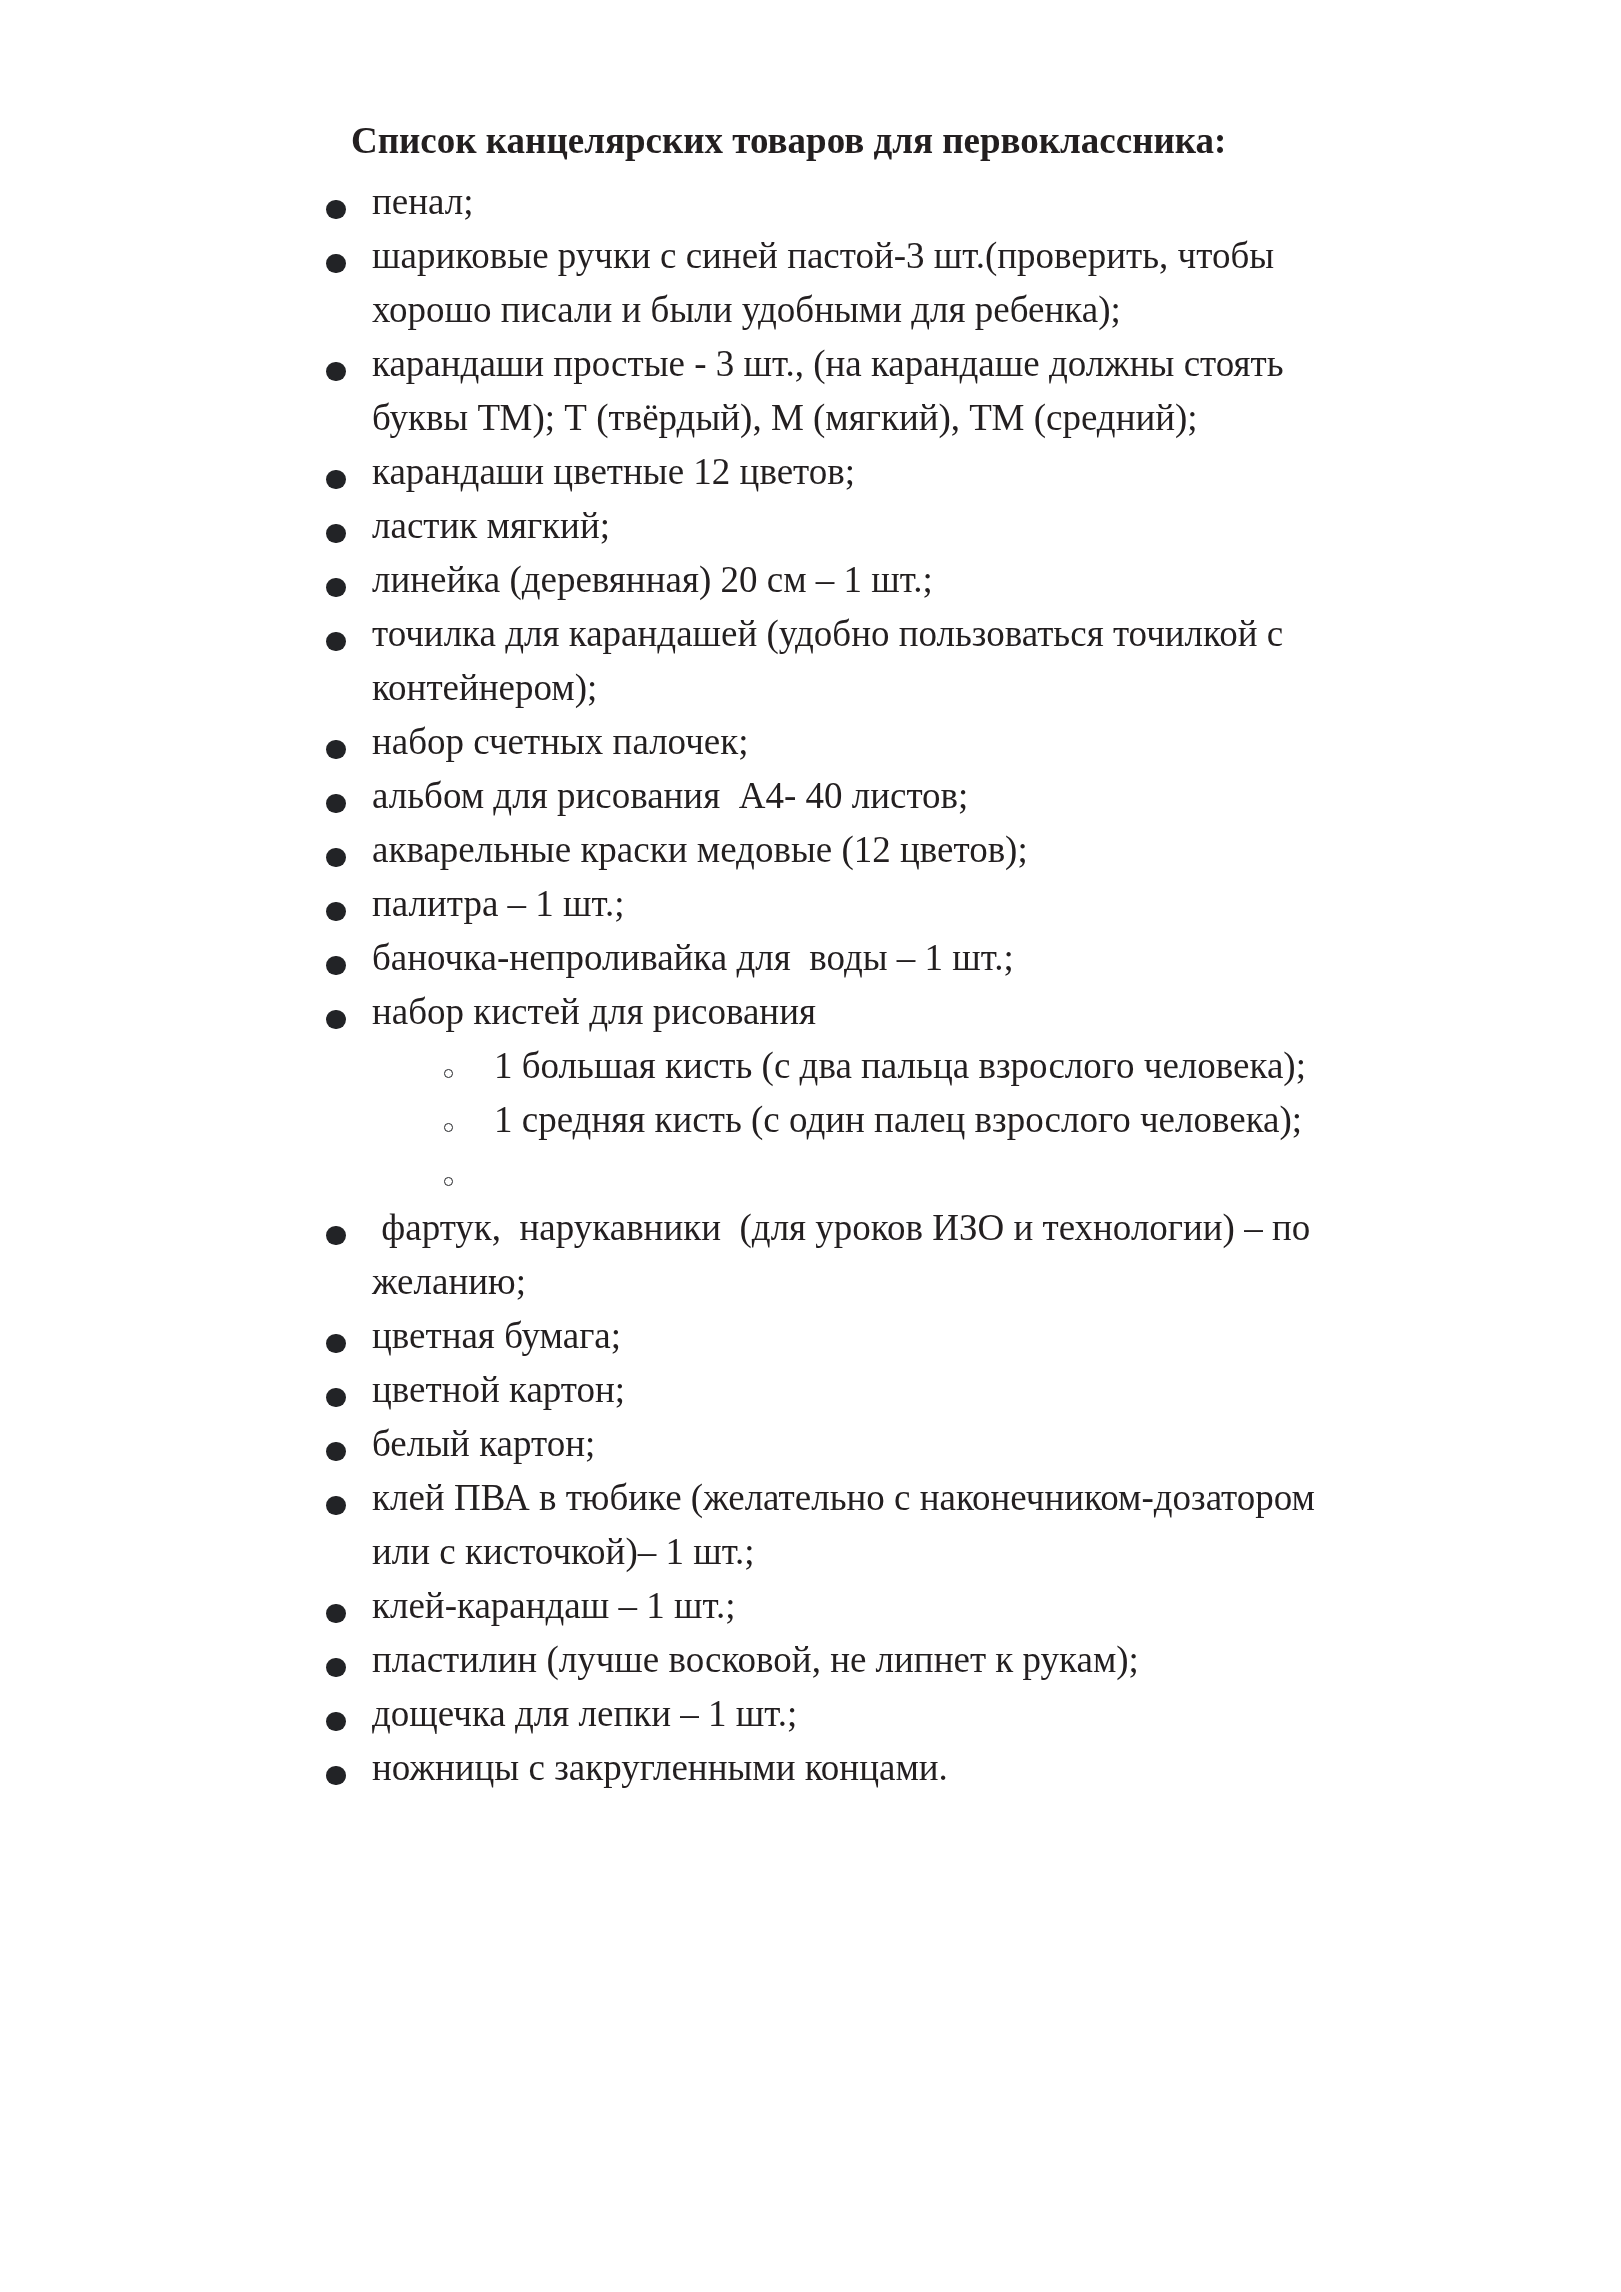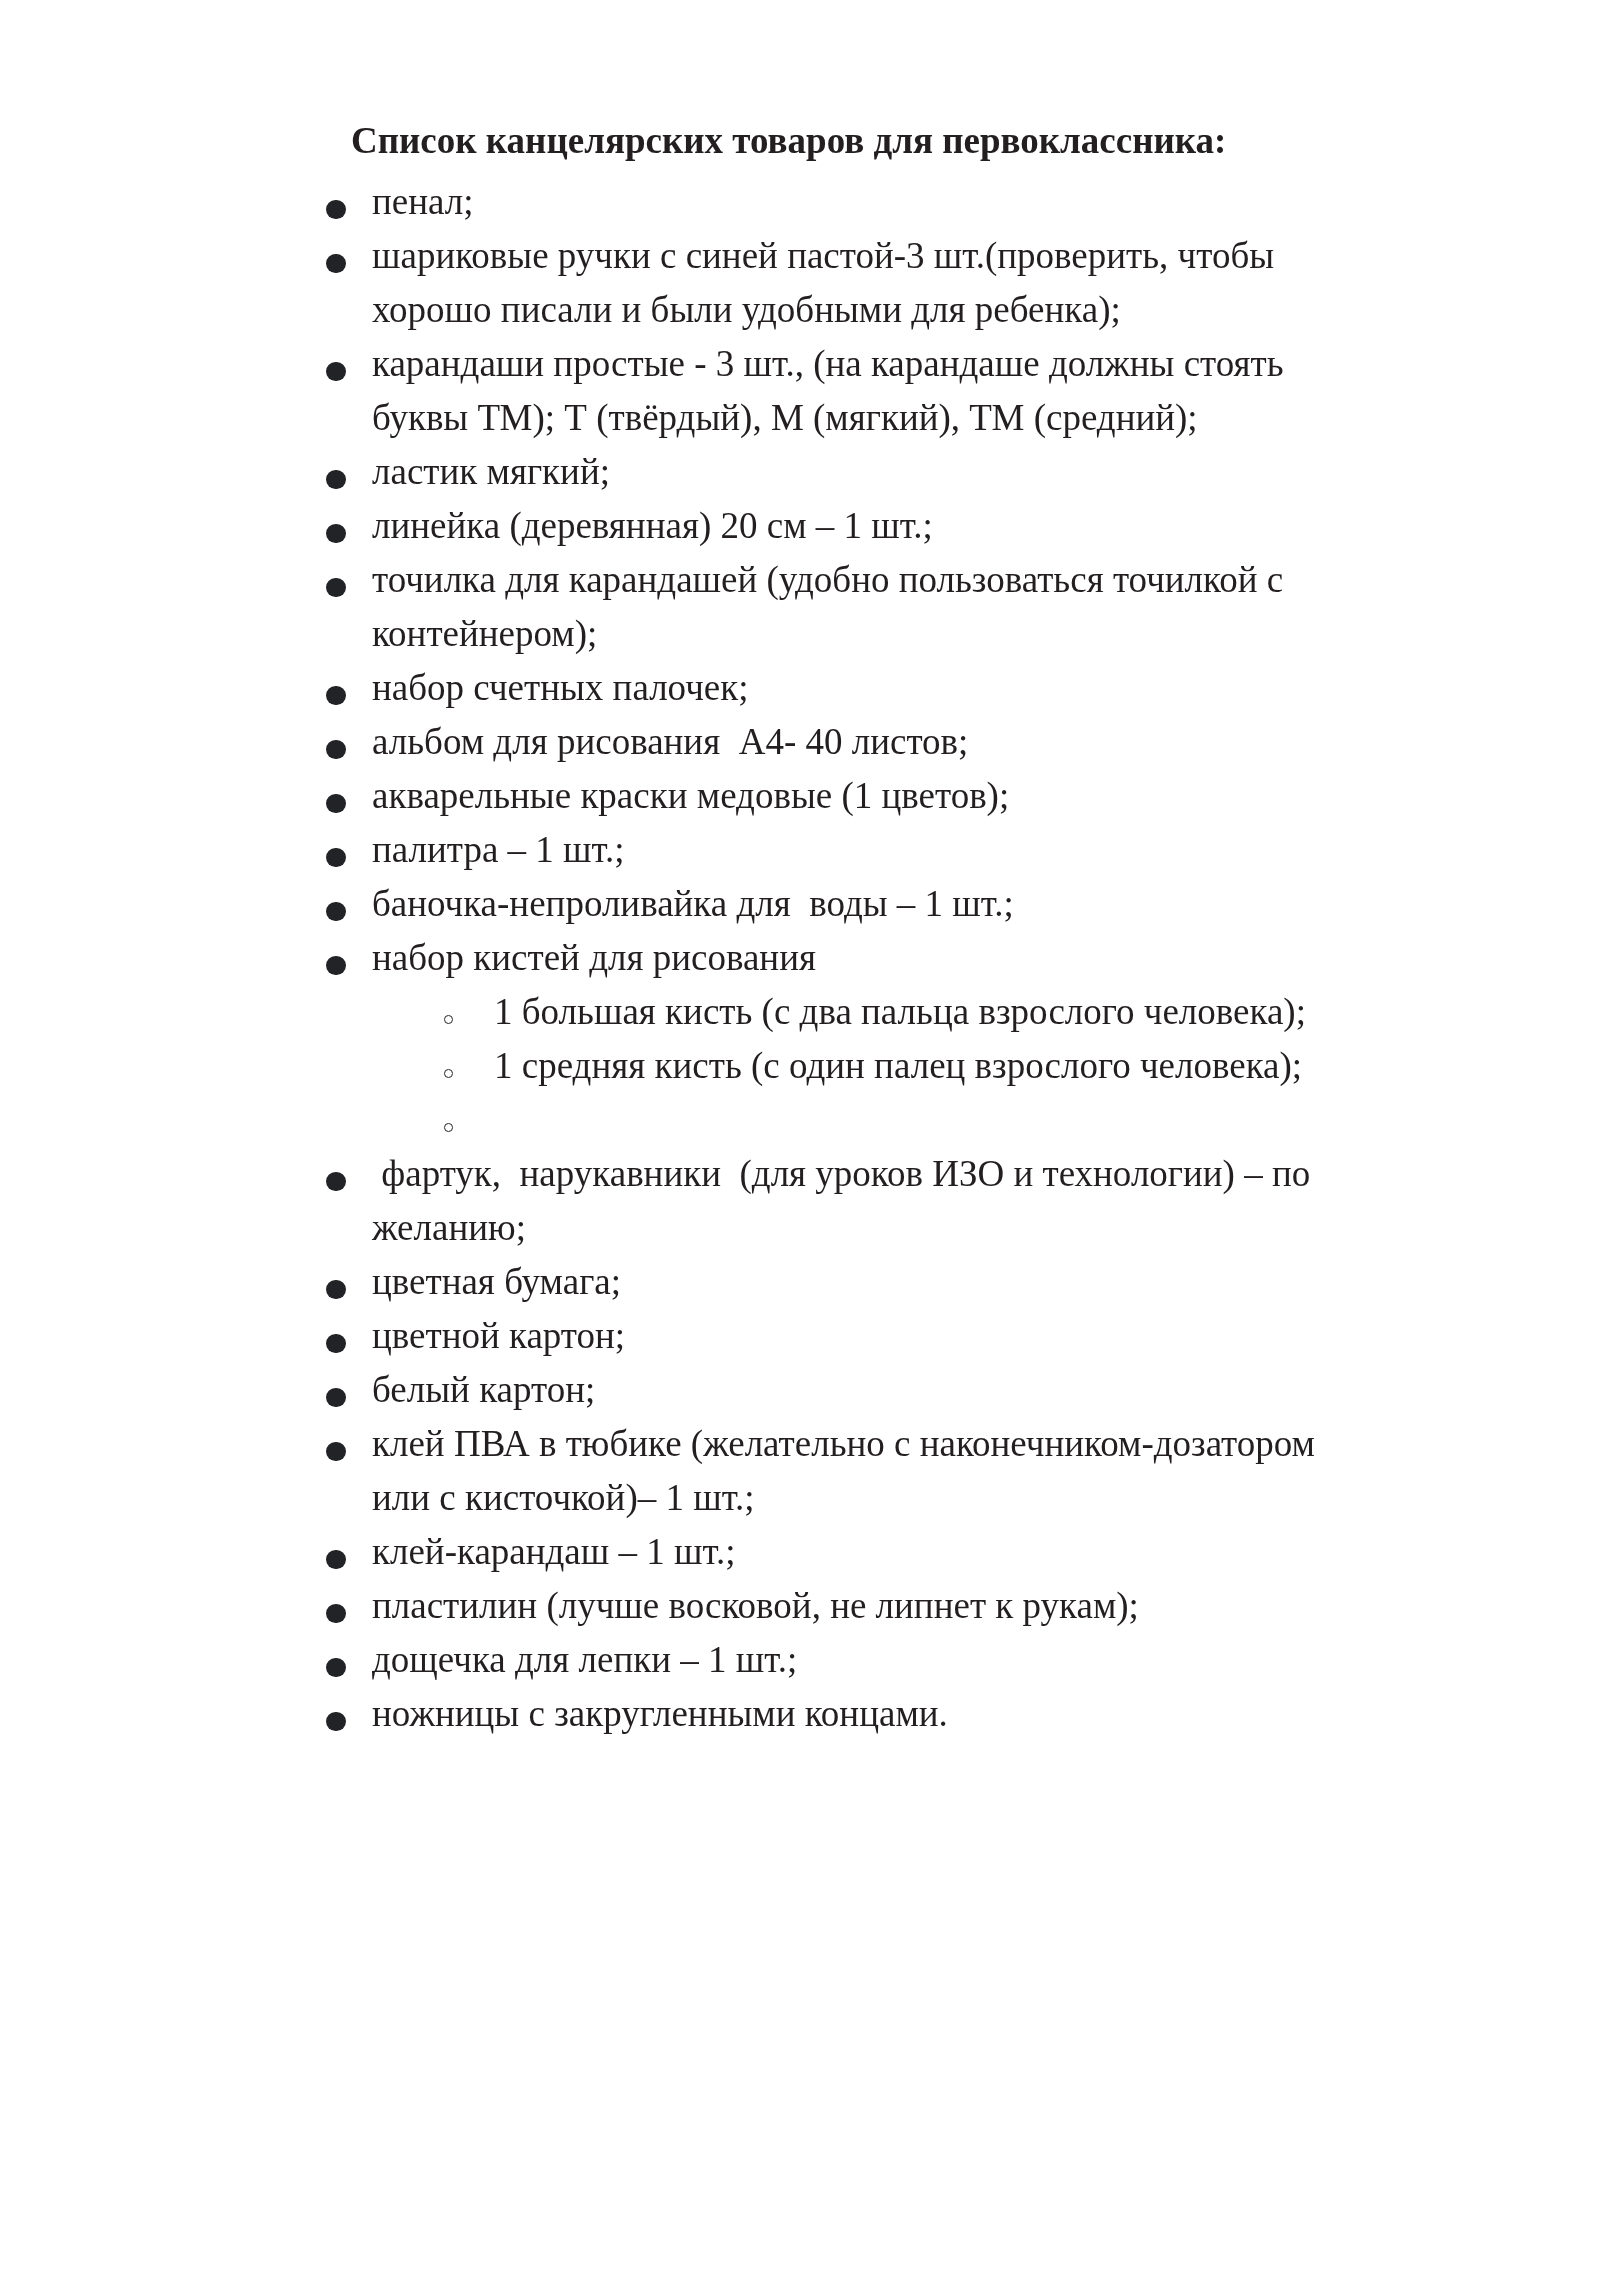--- a/index.html
+++ b/index.html
@@ -48,37 +48,40 @@
       </li>
       <li class="item">
         <div class="line lvl1"><span class="bullet"></span><span>шариковые ручки с синей пастой-3 шт.(проверить, чтобы</span></div>
         <div class="line lvl1"><span>хорошо писали и были удобными для ребенка);</span></div>
       </li>
       <li class="item">
         <div class="line lvl1"><span class="bullet"></span><span>карандаши простые - 3 шт., </span><span class="it">(на карандаше должны стоять</span></div>
         <div class="line lvl1"><span class="it">буквы ТМ);</span><span> Т (твёрдый), М (мягкий), ТМ (средний);</span></div>
       </li>
       <li class="item">
+        <div class="line lvl1"><span class="bullet"></span><span>карандаши цветные 12 цветов;</span></div>
+      </li>
+      <li class="item">
         <div class="line lvl1"><span class="bullet"></span><span>ластик мягкий;</span></div>
       </li>
       <li class="item">
         <div class="line lvl1"><span class="bullet"></span><span>линейка (деревянная) 20 см – 1 шт.;</span></div>
       </li>
       <li class="item">
         <div class="line lvl1"><span class="bullet"></span><span>точилка для карандашей (удобно пользоваться точилкой с</span></div>
         <div class="line lvl1"><span>контейнером);</span></div>
       </li>
       <li class="item">
         <div class="line lvl1"><span class="bullet"></span><span>набор счетных палочек;</span></div>
       </li>
       <li class="item">
         <div class="line lvl1"><span class="bullet"></span><span>альбом для рисования  А4- 40 листов;</span></div>
       </li>
       <li class="item">
-        <div class="line lvl1"><span class="bullet"></span><span>акварельные краски медовые (1 цветов);</span></div>
+        <div class="line lvl1"><span class="bullet"></span><span>акварельные краски медовые (12 цветов);</span></div>
       </li>
       <li class="item">
         <div class="line lvl1"><span class="bullet"></span><span>палитра – 1 шт.;</span></div>
       </li>
       <li class="item">
         <div class="line lvl1"><span class="bullet"></span><span>баночка-непроливайка для  воды – 1 шт.;</span></div>
       </li>
       <li class="item">
         <div class="line lvl1"><span class="bullet"></span><span>набор кистей для рисования</span></div>
       </li>

